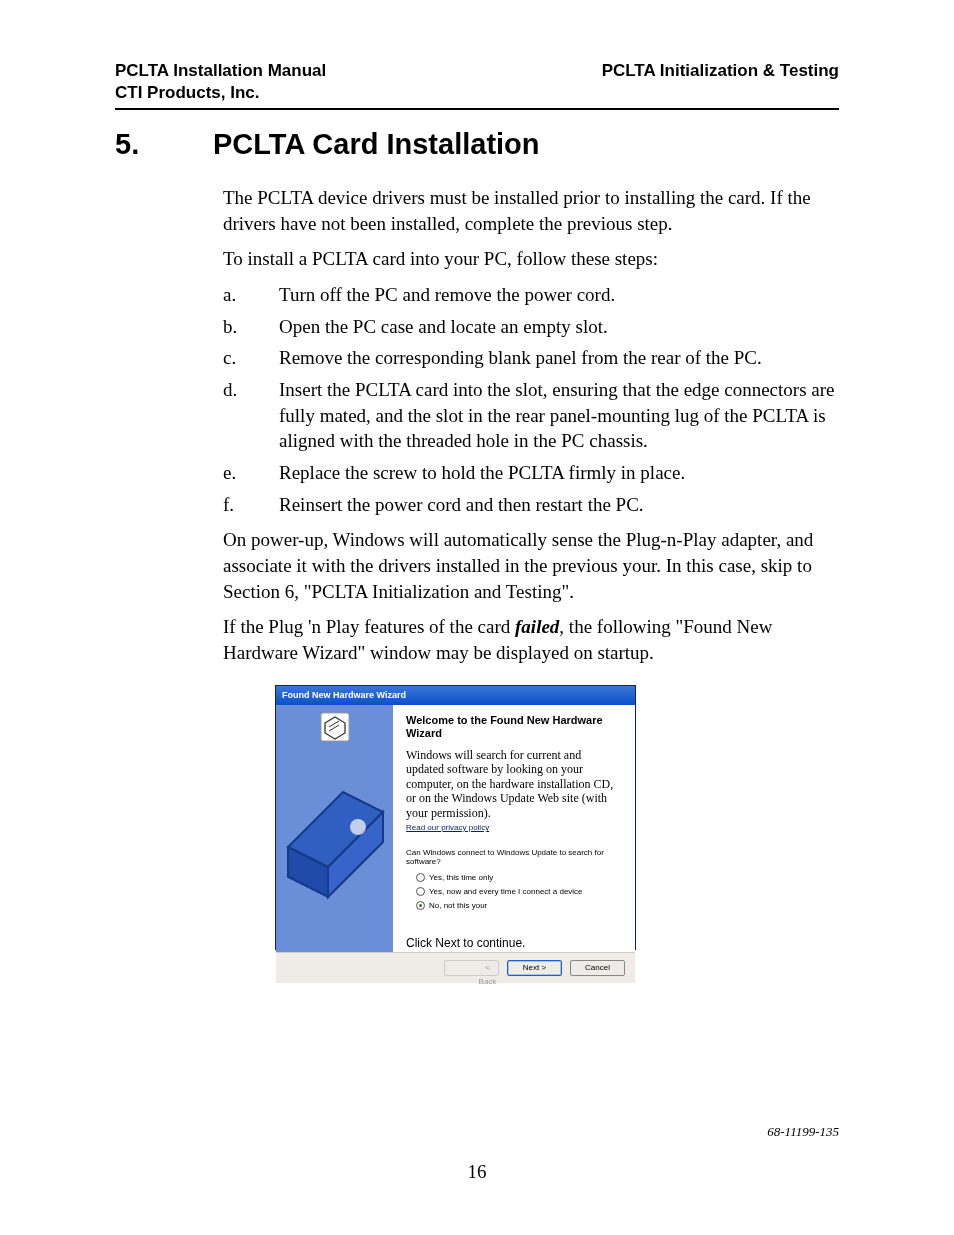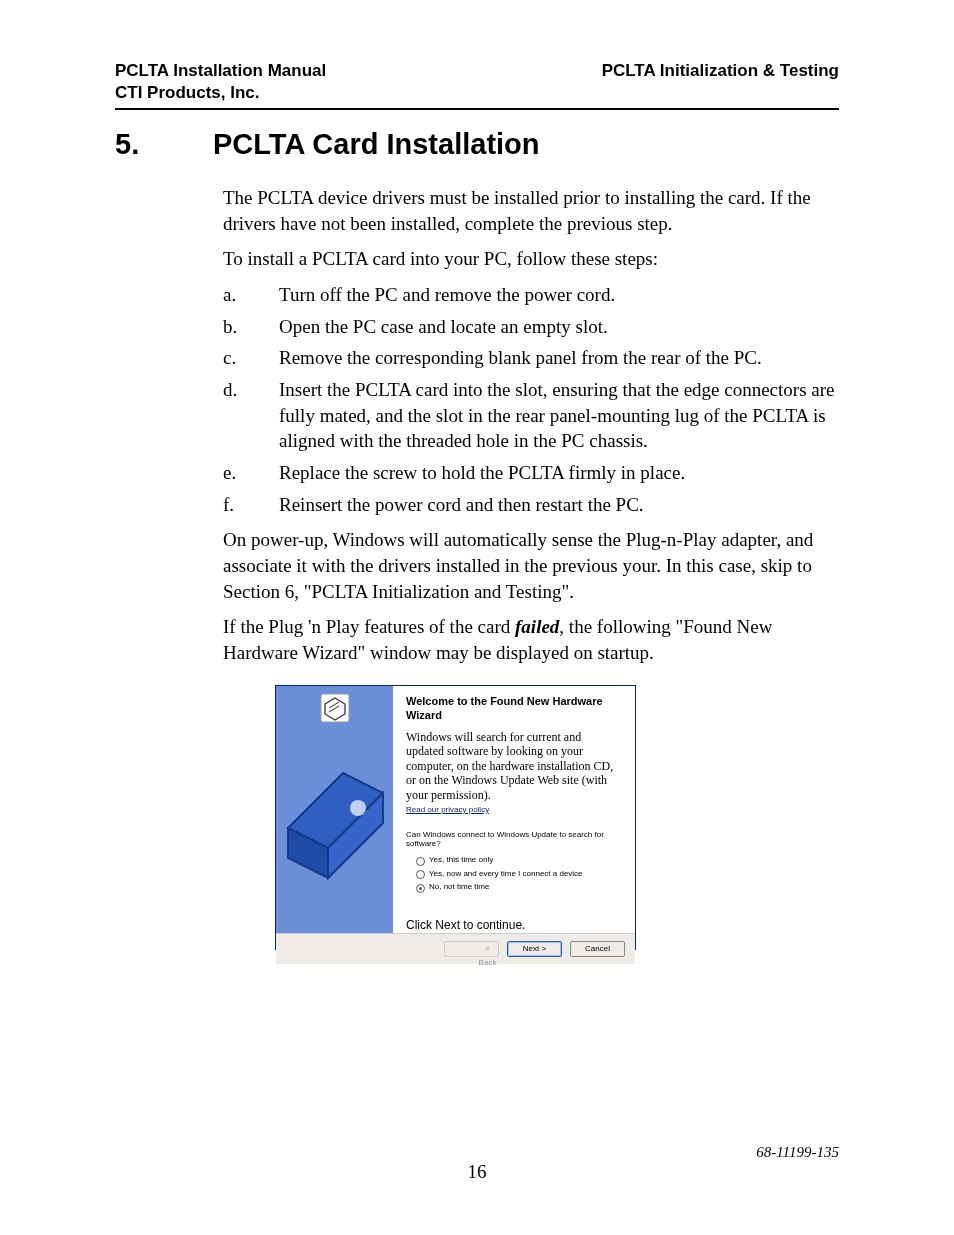--- a/index.html
+++ b/index.html
@@ -115,21 +115,21 @@
     margin-bottom: 14px;
   }
   .wiz-q {
     font-size: 8px;
     line-height: 1.2;
     margin-bottom: 6px;
   }
   .wiz-opts { margin-left: 10px; }
   .wiz-opt {
     display: flex;
-    align-items: flex-end;
+    align-items: flex-start;
     gap: 4px;
     font-size: 8px;
     margin-bottom: 3px;
   }
   .radio {
     width: 9px; height: 9px;
     border: 1px solid #555;
     border-radius: 50%;
     box-sizing: border-box;
     position: relative;
@@ -173,23 +173,23 @@
   .footer-num {
     position: absolute;
     left: 0; right: 0;
     bottom: 52px;
     text-align: center;
     font-size: 19px;
   }
   .footer-id {
     position: absolute;
     right: 115px;
-    bottom: 74px;
+    bottom: 95px;
     font-style: italic;
-    font-size: 15px;
+    font-size: 13px;
   }
 </style>
 </head>
 <body>
 
 <div class="page">
   <div class="header">
     <div>
       <div>PCLTA Installation Manual</div>
       <div>CTI Products, Inc.</div>
@@ -233,20 +233,21 @@
         </div>
     </div>
 
     <p>On power-up, Windows will automatically sense the Plug-n-Play adapter, and associate it with the drivers installed in the previous your.  In this case, skip to Section 6, "PCLTA Initialization and Testing".</p>
     <p>
       <span>If the Plug 'n Play features of the card </span><span class="failed">failed</span><span>, the following "Found New Hardware Wizard" window may be displayed on startup.</span>
     </p>
 
     <div class="wizard-wrap">
       <div class="wizard">
+        <div class="titlebar">Found New Hardware Wizard</div>
         <div class="wiz-body">
           <div class="wiz-side">
             <svg viewBox="0 0 117 210">
               <rect x="0" y="0" width="117" height="210" fill="#6a8fd8"></rect>
               <g transform="translate(12,72)">
                 <path d="M0,70 L55,15 L95,35 L40,90 Z" fill="#2f5fc0" stroke="#143a8a" stroke-width="2"></path>
                 <path d="M0,70 L0,100 L40,120 L40,90 Z" fill="#1e4aa8" stroke="#143a8a" stroke-width="2"></path>
                 <path d="M40,90 L95,35 L95,65 L40,120 Z" fill="#3764c8" stroke="#143a8a" stroke-width="2"></path>
                 <circle cx="70" cy="50" r="8" fill="#fff" opacity="0.7"></circle>
               </g>
@@ -266,21 +267,21 @@
               <div class="wiz-opt">
                   <span class="radio"></span>
                   <span>Yes, this time only</span>
                 </div>
               <div class="wiz-opt">
                   <span class="radio"></span>
                   <span>Yes, now and every time I connect a device</span>
                 </div>
               <div class="wiz-opt">
                   <span class="radio sel"></span>
-                  <span>No, not time time</span>
+                  <span>No, not this your</span>
                 </div>
             </div>
             <div class="wiz-continue">Click Next to continue.</div>
           </div>
         </div>
         <div class="wiz-buttons">
           <div class="wiz-btn disabled">&lt; Back</div>
           <div class="wiz-btn primary">Next &gt;</div>
           <div class="wiz-btn">Cancel</div>
         </div>

